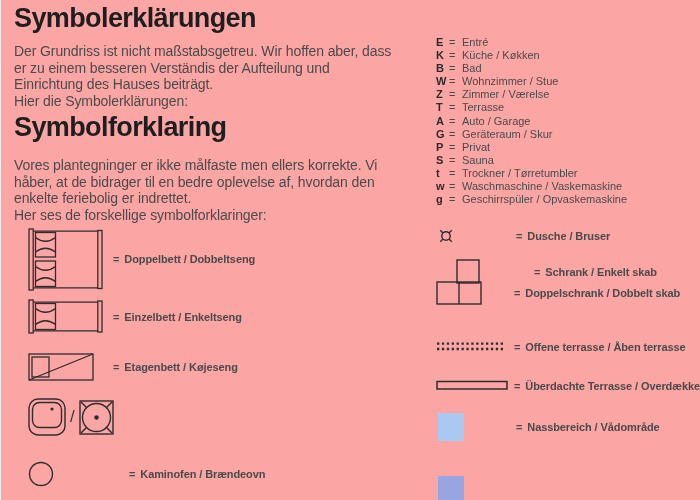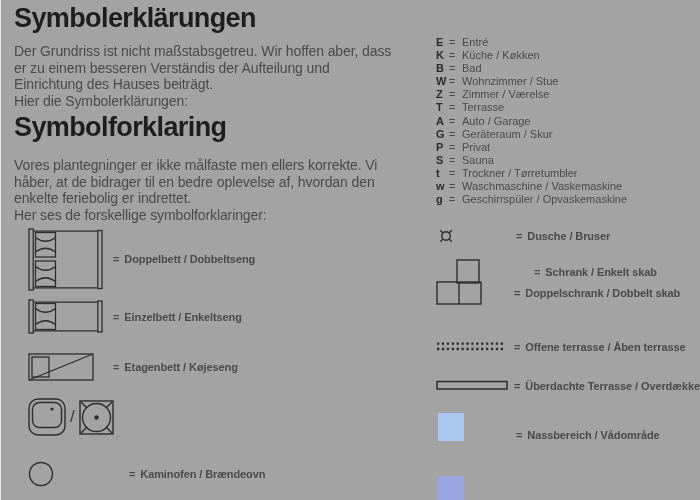--- a/index.html
+++ b/index.html
@@ -2,21 +2,21 @@
 <html><head>
 <meta charset="utf-8">
 <style>
   html,body{margin:0;padding:0;}
   body{
     width:700px;height:500px;background:#ffffff;overflow:hidden;
     font-family:"Liberation Sans","DejaVu Sans",sans-serif;
     position:relative;
     border-left:1px solid #ececec;
   }
-  .page{position:absolute;inset:0;background:#a3a3a3;}
+  .page{position:absolute;inset:0;background:#fca5a5;}
   
   .col-left{position:absolute;left:13px;top:0;width:410px;}
   .h-title{
     position:absolute;left:0;
     font-size:27px;font-weight:bold;color:#1e1e1e;
     letter-spacing:-0.6px;white-space:nowrap;
   }
   .h1-de{top:3px;}
   .h1-da{top:112px;}
   .para{
@@ -272,21 +272,21 @@
 
     <div class="r-row" style="top:380px;height:11px;">
       <div class="r-cell">
         <svg width="72" height="11" viewBox="0 0 72 11">
           <rect x="1" y="1.5" width="70" height="7.5" fill="none" stroke="#2d2d2d" stroke-width="1.5"></rect>
         </svg>
       </div>
       <div class="sym-label"><span class="eq">=</span><span>Überdachte Terrasse / Overdækket terrasse</span></div>
     </div>
 
-    <div class="r-row" style="top:413px;height:28px;align-items:flex-end;">
+    <div class="r-row" style="top:413px;height:28px;">
       <div class="r-cell" style="padding-left:2px;">
         <svg width="26" height="28" viewBox="0 0 26 28">
           <rect x="0" y="0" width="26" height="28" fill="#a9c9f1"></rect>
         </svg>
       </div>
       <div class="sym-label"><span class="eq">=</span><span>Nassbereich / Vådområde</span></div>
     </div>
 
     <div class="r-row" style="top:450px;height:27px;flex-direction:column;">
       <div class="r-cell" style="padding-left:2px;">

